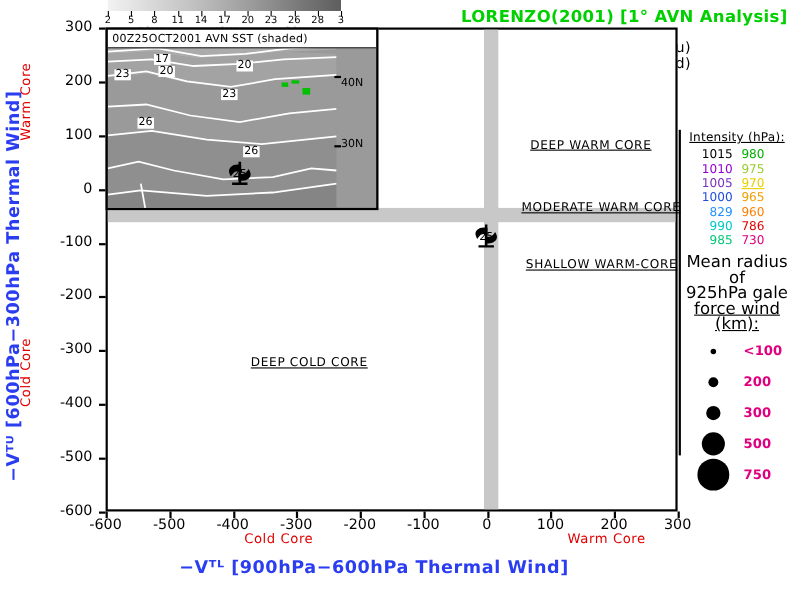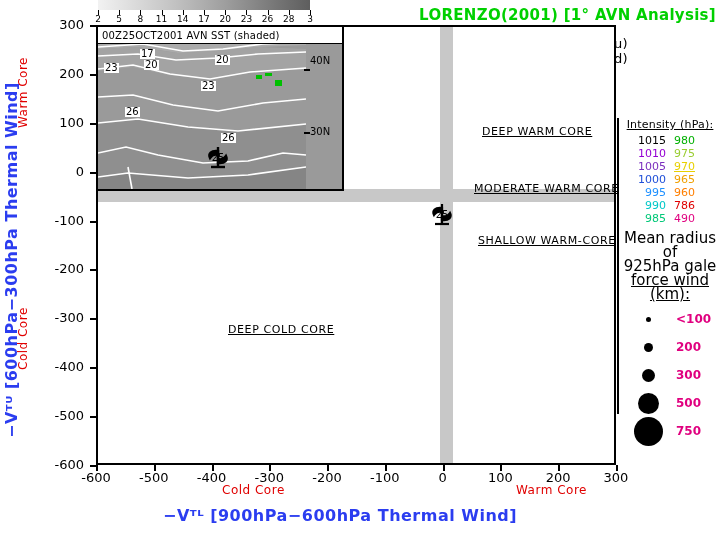--- a/index.html
+++ b/index.html
@@ -220,21 +220,21 @@
         <path d="M14 4 L14 24"></path>
         <path d="M14 8 C7 7 4 11 6 15 C8 12 11 11 14 12 Z"></path>
         <path d="M14 20 C21 21 24 17 22 13 C20 16 17 17 14 16 Z"></path>
         <path d="M7 24 L21 24"></path>
       </g>
       <text x="14" y="18" font-size="10" text-anchor="middle" fill="#000" font-family="DejaVu Sans, sans-serif">25</text>
     </svg>
   </div>
 </div>
 
-<div class="abs nosel lat-lab" style="left:310px;top:55px;">40N</div>
+<div class="abs nosel lat-lab" style="left:310px;top:70px;">40N</div>
 <div class="abs nosel lat-lab" style="left:310px;top:126px;">30N</div>
 <div class="abs" style="left:304px;top:69px;width:6px;height:0;border-top:2px solid #000;"></div>
 <div class="abs" style="left:304px;top:132px;width:6px;height:0;border-top:2px solid #000;"></div>
 
 <div class="abs" id="legend">
   <div class="leg-hdr" style="text-align:center;">Intensity (hPa):</div>
   <div id="int-rows" style="margin-top:3px;">
       <div class="int-row">
         <span class="int-a" style="color: rgb(0, 0, 0);">1015</span>
         <span class="int-b" style="color: rgb(0, 176, 0);">980</span>
@@ -245,30 +245,30 @@
       </div>
       <div class="int-row">
         <span class="int-a" style="color: rgb(123, 47, 190);">1005</span>
         <span class="int-b" style="color: rgb(232, 208, 0); text-decoration: underline;">970</span>
       </div>
       <div class="int-row">
         <span class="int-a" style="color: rgb(31, 79, 216);">1000</span>
         <span class="int-b" style="color: rgb(240, 160, 0);">965</span>
       </div>
       <div class="int-row">
-        <span class="int-a" style="color: rgb(30, 144, 255);">995</span>
+        <span class="int-a" style="color: rgb(30, 144, 255);">829</span>
         <span class="int-b" style="color: rgb(255, 127, 0);">960</span>
       </div>
       <div class="int-row">
         <span class="int-a" style="color: rgb(0, 200, 200);">990</span>
         <span class="int-b" style="color: rgb(224, 0, 0);">786</span>
       </div>
       <div class="int-row">
         <span class="int-a" style="color: rgb(0, 200, 120);">985</span>
-        <span class="int-b" style="color: rgb(224, 0, 127);">490</span>
+        <span class="int-b" style="color: rgb(224, 0, 127);">730</span>
       </div>
     </div>
 
   <div style="margin-top:6px;">
     <div class="mean-txt">Mean radius of</div>
     <div class="mean-txt">925hPa gale</div>
     <div class="mean-txt" style="text-decoration:underline;">force wind (km):</div>
   </div>
   <div id="rad-rows" style="margin-top:4px;">
       <div class="rad-row">

